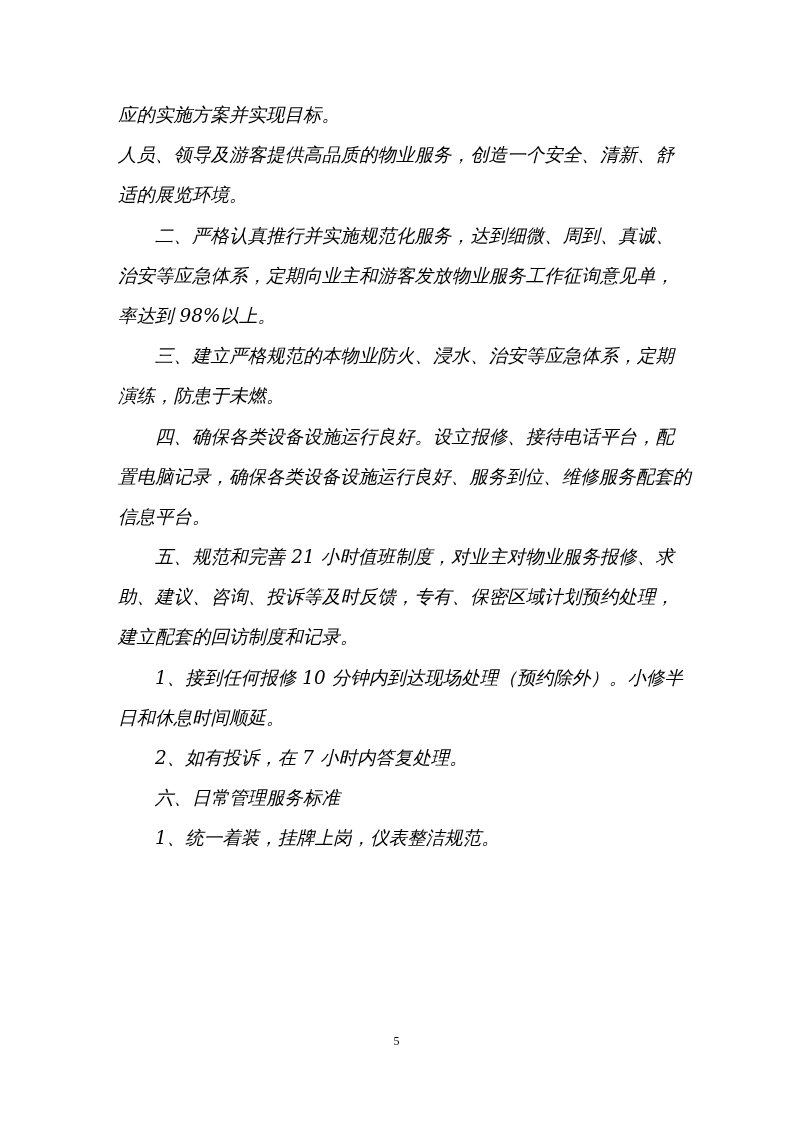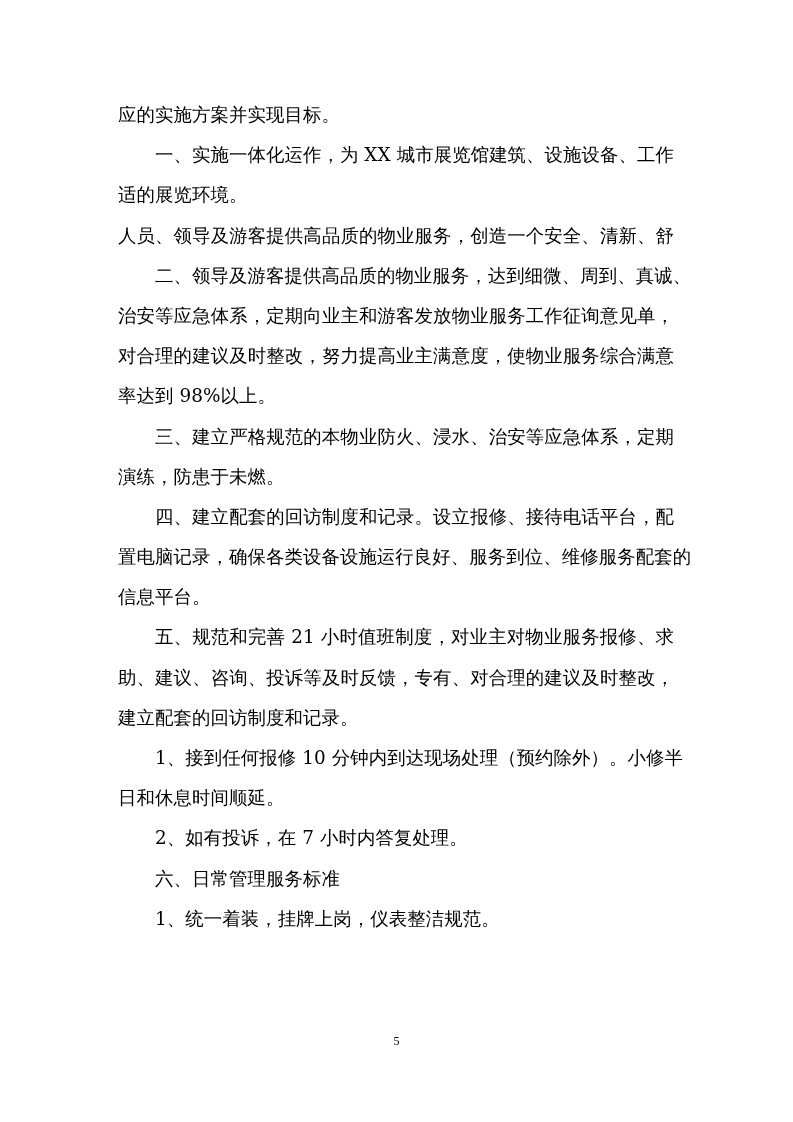--- a/index.html
+++ b/index.html
@@ -13,20 +13,21 @@
       position: relative;
       overflow: hidden;
       font-family: "DejaVu Serif", "Liberation Serif", serif;
       color: #000000;
     }
     .page {
       position: absolute;
       left: 118px;
       top: 99px;
       width: 556px;
+      font-style: italic;
     }
     .line {
       height: 40.2px;
       line-height: 32px;
       font-size: 18.4px;
       white-space: nowrap;
       letter-spacing: 0.1px;
       text-align: justify;
       text-align-last: justify;
     }
@@ -44,34 +45,32 @@
       text-align: center;
       font-family: "Liberation Serif", serif;
       font-size: 12px;
     }
   </style>
 </head>
 <body>
 
 <div class="page">
   <div class="line last">应的实施方案并实现目标。</div>
-  <div class="line indent">一、实施一体化运作，为 XX 城市展览馆建筑、设施设备、工作</div>
+  <div class="line">人员、领导及游客提供高品质的物业服务，创造一个安全、清新、舒</div>
   <div class="line last">适的展览环境。</div>
-  <div class="line">人员、领导及游客提供高品质的物业服务，创造一个安全、清新、舒</div>
-  <div class="line indent">二、领导及游客提供高品质的物业服务，达到细微、周到、真诚、</div>
+  <div class="line indent">二、严格认真推行并实施规范化服务，达到细微、周到、真诚、</div>
   <div class="line">治安等应急体系，定期向业主和游客发放物业服务工作征询意见单，</div>
-  <div class="line">对合理的建议及时整改，努力提高业主满意度，使物业服务综合满意</div>
   <div class="line last">率达到 98%以上。</div>
   <div class="line indent">三、建立严格规范的本物业防火、浸水、治安等应急体系，定期</div>
   <div class="line last">演练，防患于未燃。</div>
-  <div class="line indent">四、建立配套的回访制度和记录。设立报修、接待电话平台，配</div>
+  <div class="line indent">四、确保各类设备设施运行良好。设立报修、接待电话平台，配</div>
   <div class="line">置电脑记录，确保各类设备设施运行良好、服务到位、维修服务配套的</div>
   <div class="line last">信息平台。</div>
   <div class="line indent">五、规范和完善 21 小时值班制度，对业主对物业服务报修、求</div>
-  <div class="line">助、建议、咨询、投诉等及时反馈，专有、对合理的建议及时整改，</div>
+  <div class="line">助、建议、咨询、投诉等及时反馈，专有、保密区域计划预约处理，</div>
   <div class="line last">建立配套的回访制度和记录。</div>
   <div class="line indent">1、接到任何报修 10 分钟内到达现场处理（预约除外）。小修半</div>
   <div class="line last">日和休息时间顺延。</div>
   <div class="line indent last">2、如有投诉，在 7 小时内答复处理。</div>
   <div class="line indent last">六、日常管理服务标准</div>
   <div class="line indent last">1、统一着装，挂牌上岗，仪表整洁规范。</div>
 </div>
 
 <div class="page-number">5</div>
 

